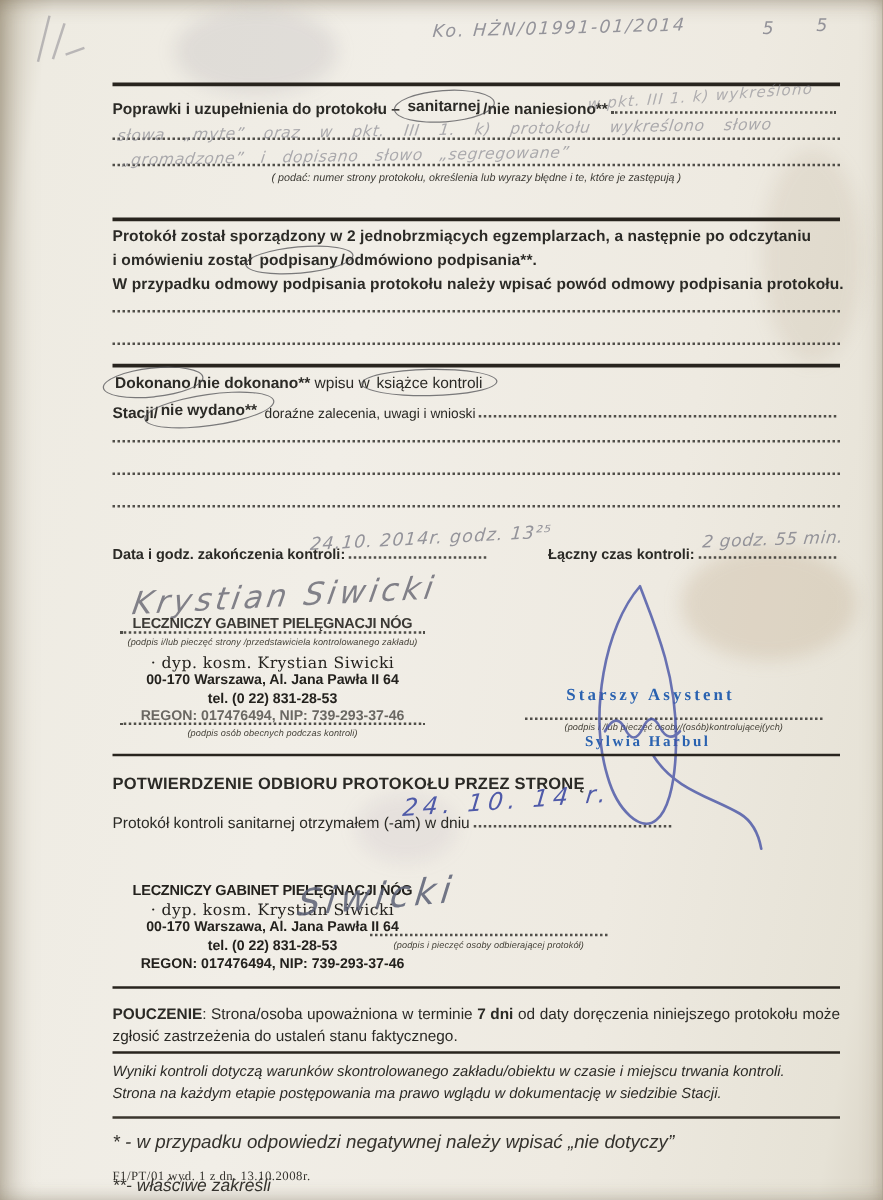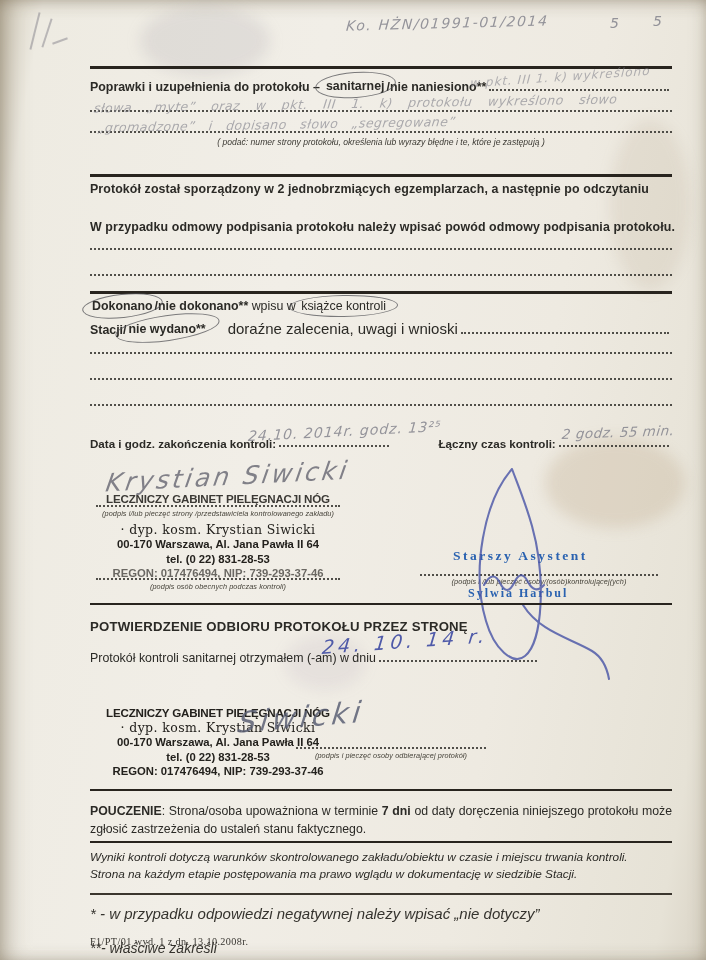--- a/index.html
+++ b/index.html
@@ -89,20 +89,27 @@
   <div class="hw" style="left:94px;top:96px;font-size:12.5px;letter-spacing:.5px;word-spacing:11px;opacity:.65;transform:rotate(-1deg) skewX(-8deg);">słowa „myte” oraz w pkt. III 1. k) protokołu wykreślono słowo</div>
 
   <div class="dot" style="left:90px;top:131px;width:582px;"></div>
   <div class="hw" style="left:98px;top:117px;font-size:12.5px;letter-spacing:.5px;word-spacing:9px;opacity:.65;transform:rotate(-1deg) skewX(-8deg);">„gromadzone” i dopisano słowo „segregowane”</div>
 
   <div class="hint abs" style="left:90px;top:137px;width:582px;">( podać: numer strony protokołu, określenia lub wyrazy błędne i te, które je zastępują )</div>
 
   <div class="rule" style="top:174px;height:2.5px;"></div>
 
   <div class="abs bold-ital" style="left:90px;top:182px;">Protokół został sporządzony w 2 jednobrzmiących egzemplarzach, a następnie po odczytaniu</div>
+  <div class="abs bold-ital" style="left:90px;top:201px;">
+    <span>i omówieniu został</span>
+    <span class="circled">
+      <i class="oval" style="inset:-4px -10px;transform:rotate(-5deg);"></i>
+      <span>podpisany</span>
+    </span><span>/odmówiono podpisania**.</span>
+  </div>
   <div class="abs bold-ital" style="left:90px;top:220px;">W przypadku odmowy podpisania protokołu należy wpisać powód odmowy podpisania protokołu.</div>
 
   <div class="dot" style="left:90px;top:248px;width:582px;"></div>
   <div class="dot" style="left:90px;top:274px;width:582px;"></div>
 
   <div class="rule" style="top:291px;height:2.5px;"></div>
 
   <div class="abs nowrap" style="left:90px;top:299px;font-size:12.4px;">
     <span class="circled">
       <i class="oval" style="inset:-5px -8px;transform:rotate(-6deg);"></i>
@@ -113,21 +120,21 @@
       <i class="oval" style="inset:-4px -10px;transform:rotate(-1deg);"></i>
       <span>książce kontroli</span>
     </span>
   </div>
   <div class="row" style="left:90px;top:319px;width:582px;">
     <span class="b nowrap" style="font-size:12.4px;">Stacji/</span>
     <span class="circled">
       <i class="oval" style="inset:-4px -12px;transform:rotate(-8deg);"></i>
       <span class="b nowrap" style="font-size:12.4px;">nie wydano**</span>
     </span>
-    <span class="nowrap" style="font-size:15px;margin-left:20px;">doraźne zalecenia, uwagi i wnioski</span>
+    <span class="nowrap" style="font-size:11px;margin-left:4px;">doraźne zalecenia, uwagi i wnioski</span>
     <span class="lead"></span>
   </div>
 
   <div class="dot" style="left:90px;top:352px;width:582px;"></div>
   <div class="dot" style="left:90px;top:378px;width:582px;"></div>
   <div class="dot" style="left:90px;top:404px;width:582px;"></div>
 
   <div class="row" style="left:90px;top:437px;width:582px;">
     <span class="b nowrap" style="font-size:11.6px;">Data i godz. zakończenia kontroli:</span>
     <span class="lead" style="max-width:185px;"></span>

